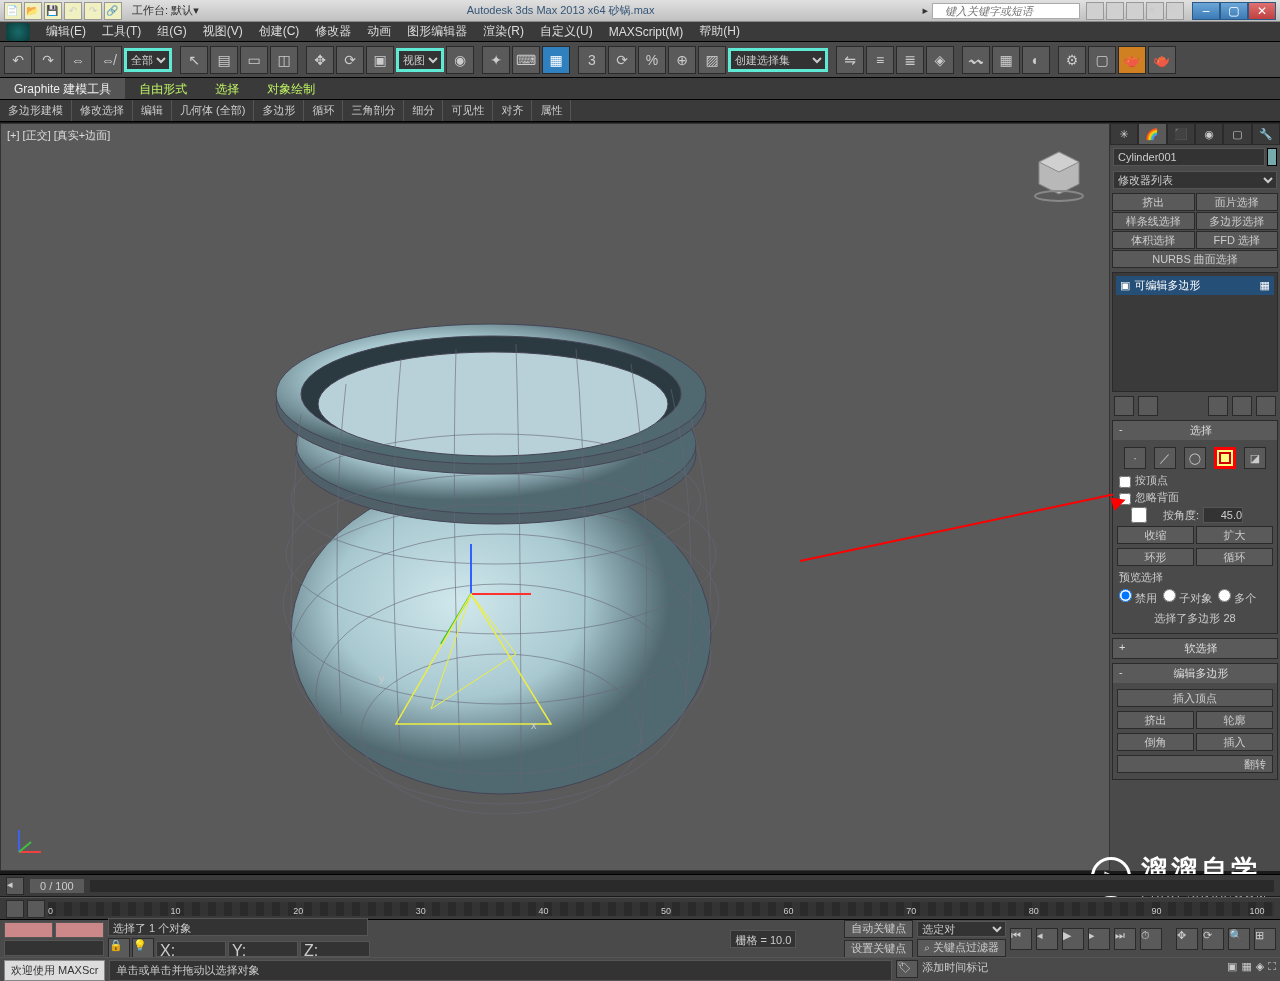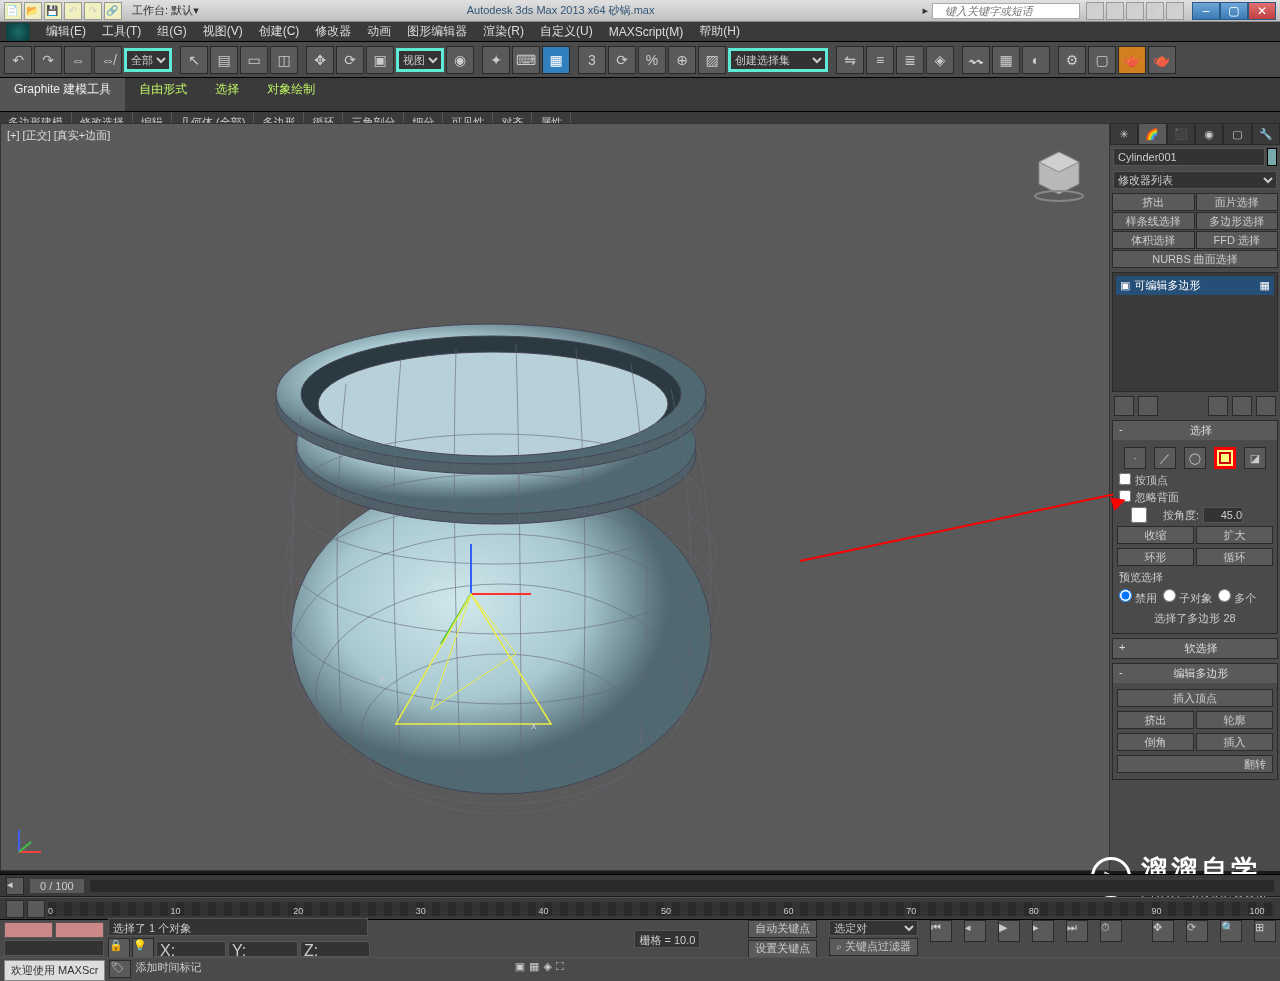--- a/index.html
+++ b/index.html
@@ -25,21 +25,21 @@
 
 
 .maintb { height: 36px; background: #4a4a4a; display: flex; align-items: center; padding: 2px 4px; gap: 2px; border-bottom: 1px solid #000; }
 .maintb .tbtn { width: 28px; height: 28px; background: #5a5a5a; border: 1px solid #2a2a2a; display: flex; align-items: center; justify-content: center; font-size: 14px; color: #ccc; }
 .maintb .tbtn.orange { background: #d08020; color: #fff; }
 .maintb .tbtn.blue { background: #3080c0; color: #fff; }
 .maintb select { height: 24px; background: #333; color: #ccc; border: 3px solid #5eead4; font-size: 11px; }
 .maintb .sep { width: 4px; height: 28px; }
 
 
-.ribbon { height: 34px; background: #3a3a3a; display: flex; border-bottom: 1px solid #000; }
+.ribbon { height: 22px; background: #3a3a3a; display: flex; border-bottom: 1px solid #000; }
 .ribbon .tab { padding: 3px 14px; color: #bef264; font-size: 12px; }
 .ribbon .tab.active { background: #555; color: #eee; }
 .ribbon2 { height: 22px; background: #3a3a3a; display: flex; border-bottom: 1px solid #000; }
 .ribbon2 .rb { padding: 3px 8px; color: #ccc; font-size: 11px; border-right: 1px solid #555; }
 
 
 .content { position: absolute; top: 123px; left: 0; right: 0; bottom: 110px; display: flex; }
 .viewport { flex: 1; background: #5a5a5a; position: relative; border: 1px solid #333; }
 .vplabel { position: absolute; top: 4px; left: 6px; color: #ddd; font-size: 11px; }
 .cube { position: absolute; top: 20px; right: 20px; width: 60px; height: 60px; }
@@ -65,21 +65,21 @@
 
 .rollout { border: 1px solid #2a2a2a; margin: 2px; }
 .rollout-h { background: #5a5a5a; padding: 2px 6px; color: #ddd; font-size: 11px; display: flex; }
 .rollout-h .rh-sign { width: 12px; }
 .rollout-h .rh-title { flex: 1; text-align: center; }
 .rollout-b { padding: 4px; background: #4a4a4a; }
 .subobj { display: flex; justify-content: space-around; padding: 3px; position: relative; }
 .subobj .so { width: 22px; height: 22px; background: #5a5a5a; border: 1px solid #2a2a2a; display: flex; align-items: center; justify-content: center; }
 .subobj .so.highlighted { border: 3px solid #ff0000; background: #ffff80; }
 .so-inner { width: 12px; height: 12px; border: 2px solid #c00; }
-.cp-check { display: flex; align-items: flex-start; gap: 4px; padding: 1px 2px; font-size: 11px; }
+.cp-check { display: flex; align-items: flex-end; gap: 4px; padding: 1px 2px; font-size: 11px; }
 .cp-check input { width: 12px; height: 12px; }
 .cp-spin { display: flex; align-items: center; gap: 4px; }
 .cp-spin input { width: 40px; height: 16px; background: #333; color: #ccc; border: 1px solid #555; text-align: right; }
 .cp-2btn { display: flex; gap: 2px; padding: 2px 0; }
 .cp-2btn .b2 { flex: 1; height: 18px; background: #5a5a5a; border: 1px solid #2a2a2a; text-align: center; line-height: 16px; font-size: 11px; }
 .cp-radio { display: flex; gap: 6px; padding: 2px; font-size: 11px; }
 .cp-status { text-align: center; padding: 3px; font-size: 11px; }
 
 
 .arrow-line { position: absolute; top: 560px; left: 800px; width: 320px; height: 2px; background: #ff0000; transform: rotate(-12deg); transform-origin: left; }
@@ -104,21 +104,21 @@
 
 .statusbar { position: absolute; bottom: 24px; left: 0; right: 0; height: 38px; background: #4a4a4a; display: flex; align-items: center; padding: 2px 4px; gap: 4px; border-top: 1px solid #000; }
 .statusbar .sbox { background: #333; border: 1px solid #555; padding: 2px 4px; height: 18px; color: #ccc; }
 .statusbar .sicon { width: 22px; height: 22px; background: #5a5a5a; border: 1px solid #2a2a2a; }
 .statusbar .sleft { display: flex; flex-direction: column; gap: 2px; min-width: 100px; }
 .sleft .row { display: flex; gap: 2px; }
 .sleft .row .srbox { flex:1; height:16px; background:#c88; border:1px solid #555; }
 .statusbar .smid { flex: 1; display: flex; flex-direction: column; gap: 2px; }
 .statusbar .coords { display: flex; gap: 2px; align-items: center; }
 .statusbar .coords .cb { background: #333; border: 1px solid #555; width: 70px; height: 16px; padding: 0 3px; font-size: 16px; }
-.statusbar .sright { display: flex; gap: 12px; align-items: flex-start; }
+.statusbar .sright { display: flex; gap: 4px; align-items: center; }
 .statusbar .keybtn { height: 18px; background: #5a5a5a; border: 1px solid #2a2a2a; padding: 0 6px; font-size: 11px; }
 .statusbar .navbtn { width: 22px; height: 22px; background: #5a5a5a; border: 1px solid #2a2a2a; }
 
 .statusbar2 { position: absolute; bottom: 0; left: 0; right: 0; height: 24px; background: #4a4a4a; display: flex; align-items: flex-start; padding: 2px 4px; gap: 4px; border-top: 1px solid #555; }
 .statusbar2 .welcome { background: #ddd; color: #333; padding: 2px 6px; border: 1px solid #888; }
 .statusbar2 .prompt { flex: 1; background: #333; border: 1px solid #555; padding: 2px 6px; color: #ccc; }
 .statusbar2 .rbtn { width: 22px; height: 18px; background: #5a5a5a; border: 1px solid #2a2a2a; }
 
 
 .pot { position: absolute; left: 240px; top: 130px; width: 520px; height: 560px; }
@@ -494,20 +494,21 @@
     <div style="width:6px"></div>
     <div class="navbtn">✥</div>
     <div class="navbtn">⟳</div>
     <div class="navbtn">🔍</div>
     <div class="navbtn">⊞</div>
   </div>
 </div>
 
 <div class="statusbar2">
   <div class="welcome">欢迎使用  MAXScr</div>
+  <div class="prompt">单击或单击并拖动以选择对象</div>
   <div class="rbtn">🏷</div>
   <div class="sbox">添加时间标记</div>
   <div style="flex:0.3"></div>
   <div class="navbtn">▣</div>
   <div class="navbtn">▦</div>
   <div class="navbtn">◈</div>
   <div class="navbtn">⛶</div>
 </div>
 
 </body></html>

